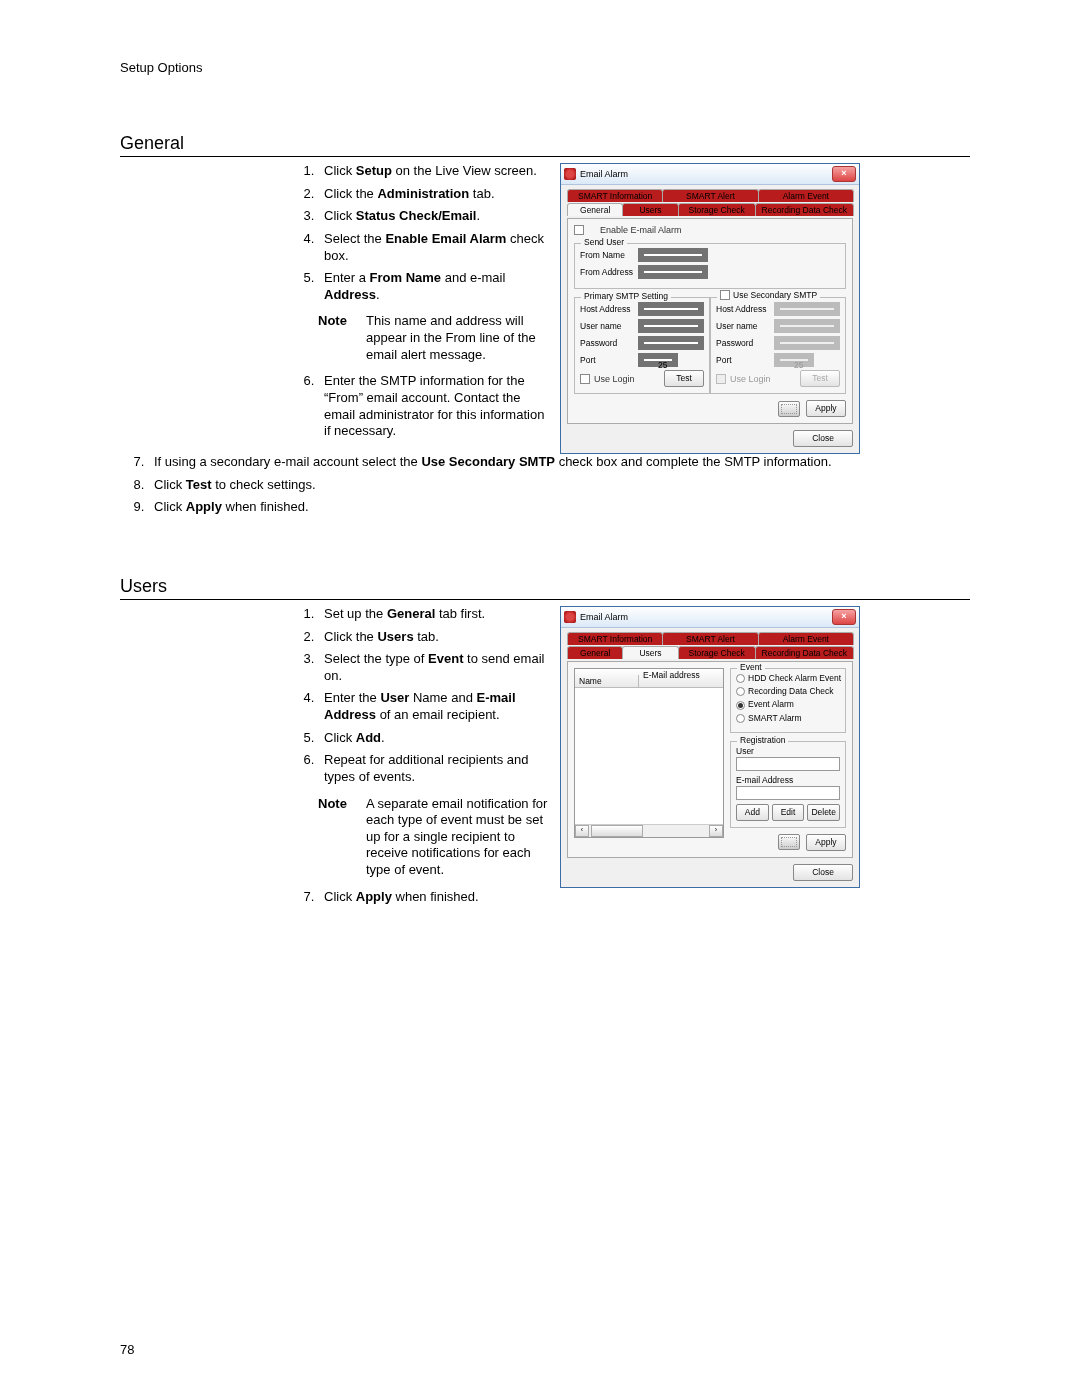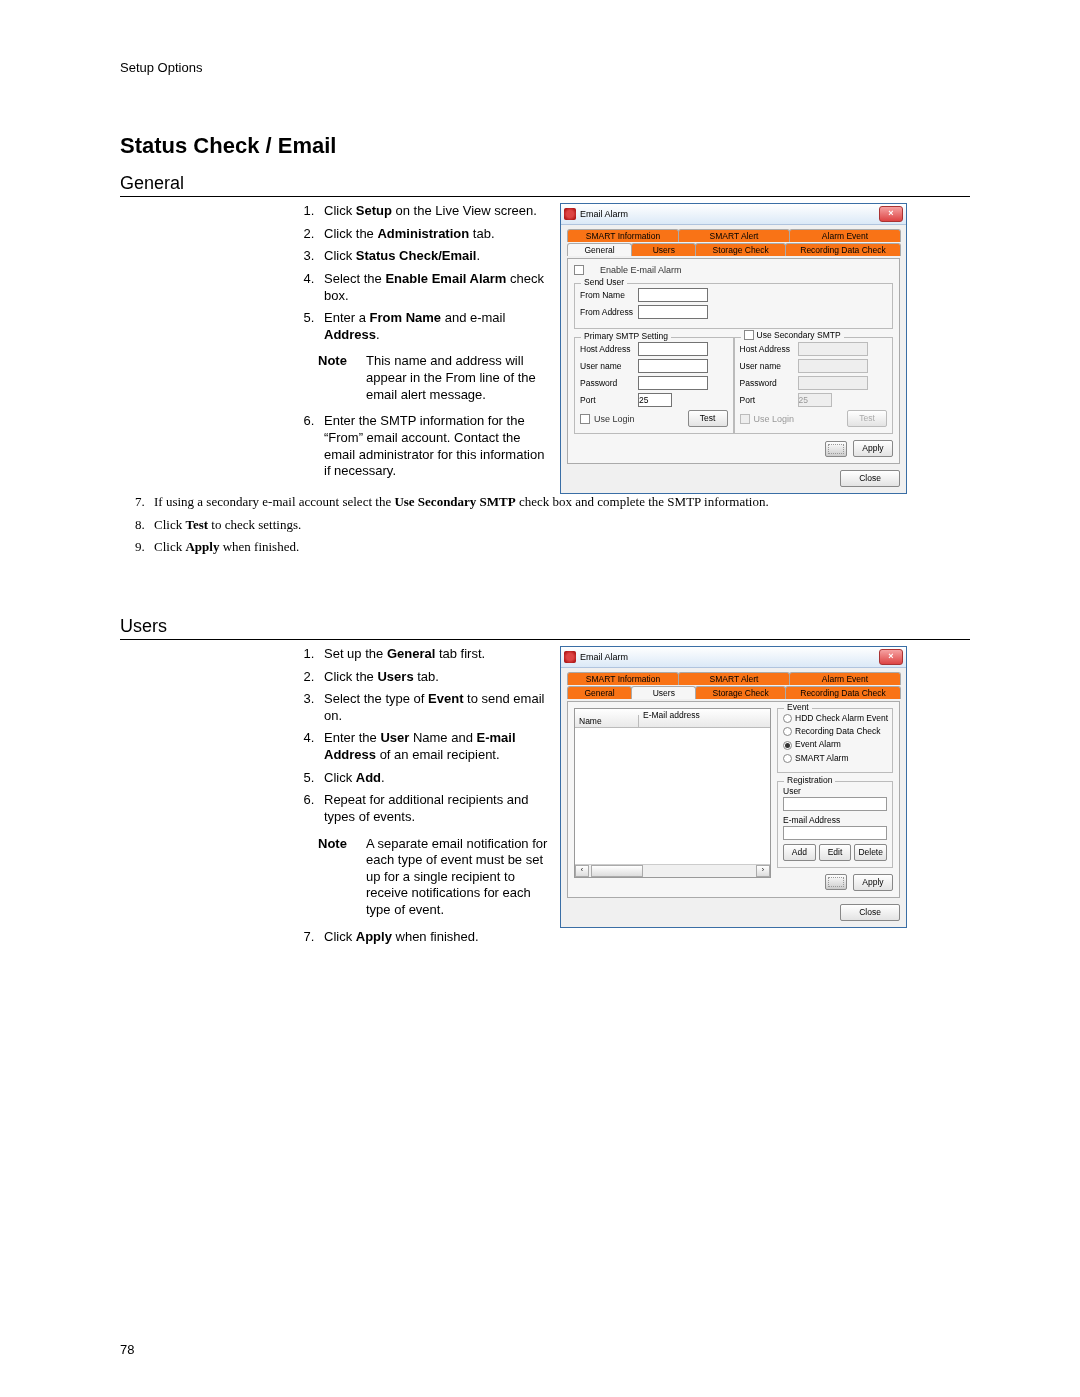--- a/index.html
+++ b/index.html
@@ -65,36 +65,35 @@
   .note-label {
     font-weight: bold;
     width: 48px;
     flex-shrink: 0;
   }
   .note-text {
     flex: 1;
   }
   .wide-steps {
     padding-left: 198px;
-    font-family: Liberation Serif, serif;
   }
   .page-number {
     position: absolute;
     bottom: 40px;
     left: 120px;
     font-size: 13px;
   }
 
   
   .dialog {
     border: 1px solid #3a6ea5;
     background: #f0f0f0;
     font-family: Tahoma, Arial, sans-serif;
     font-size: 9px;
-    width: 347px;
+    width: 300px;
     box-sizing: border-box;
   }
   .dialog-titlebar {
     height: 20px;
     background: linear-gradient(to bottom, #fff, #dbe9f7);
     border-bottom: 1px solid #b0c4de;
     display: flex;
     align-items: center;
     padding: 0 3px;
     position: relative;
@@ -130,21 +129,21 @@
   }
   .tab-row {
     display: flex;
     position: absolute;
     width: 100%;
   }
   .tab-row.back { top: 0; z-index: 1; }
   .tab-row.front { top: 14px; z-index: 2; }
   .tab {
     flex: 1;
-    background: #f97316;
+    background: #b91c1c;
     border: 1px solid #aaa;
     border-bottom: none;
     border-radius: 3px 3px 0 0;
     text-align: center;
     padding: 1px 2px;
     margin-right: -1px;
     font-size: 8.5px;
     white-space: nowrap;
     overflow: hidden;
   }
@@ -205,25 +204,25 @@
     margin-bottom: 3px;
   }
   .form-label {
     width: 58px;
     font-size: 8.5px;
   }
   .form-input {
     flex: 1;
     max-width: 70px;
     height: 14px;
-    border: 1px solid #737373;
+    border: 6px solid #737373;
     background: #fff;
     box-sizing: border-box;
     font-size: 8.5px;
-    padding: 0 0;
+    padding: 0 14px;
     line-height: 12px;
   }
   .form-input.small { width: 34px; flex: none; }
   .form-input.disabled { background: #eee; color: #999; border-color: #bbb; }
 
   .two-col {
     display: flex;
     gap: 0;
   }
   .two-col > div { flex: 1; }
@@ -370,21 +369,20 @@
     gap: 4px;
     margin-top: 2px;
   }
 </style>
 </head>
 <body>
 
 <div class="page">
   <div class="header-text">Setup Options</div>
 
-  <h1>Status Check / Email</h1>
 
   <h2>General</h2>
   <div class="section-body">
     <div class="left-col">
       <ol class="steps">
         <li><span>Click </span><b>Setup</b><span> on the Live View screen.</span></li>
         <li><span>Click the </span><b>Administration</b><span> tab.</span></li>
         <li><span>Click </span><b>Status Check/Email</b><span>.</span></li>
         <li><span>Select the </span><b>Enable Email Alarm</b><span> check box.</span></li>
         <li><span>Enter a </span><b>From Name</b><span> and e-mail </span><b>Address</b><span>.</span>

